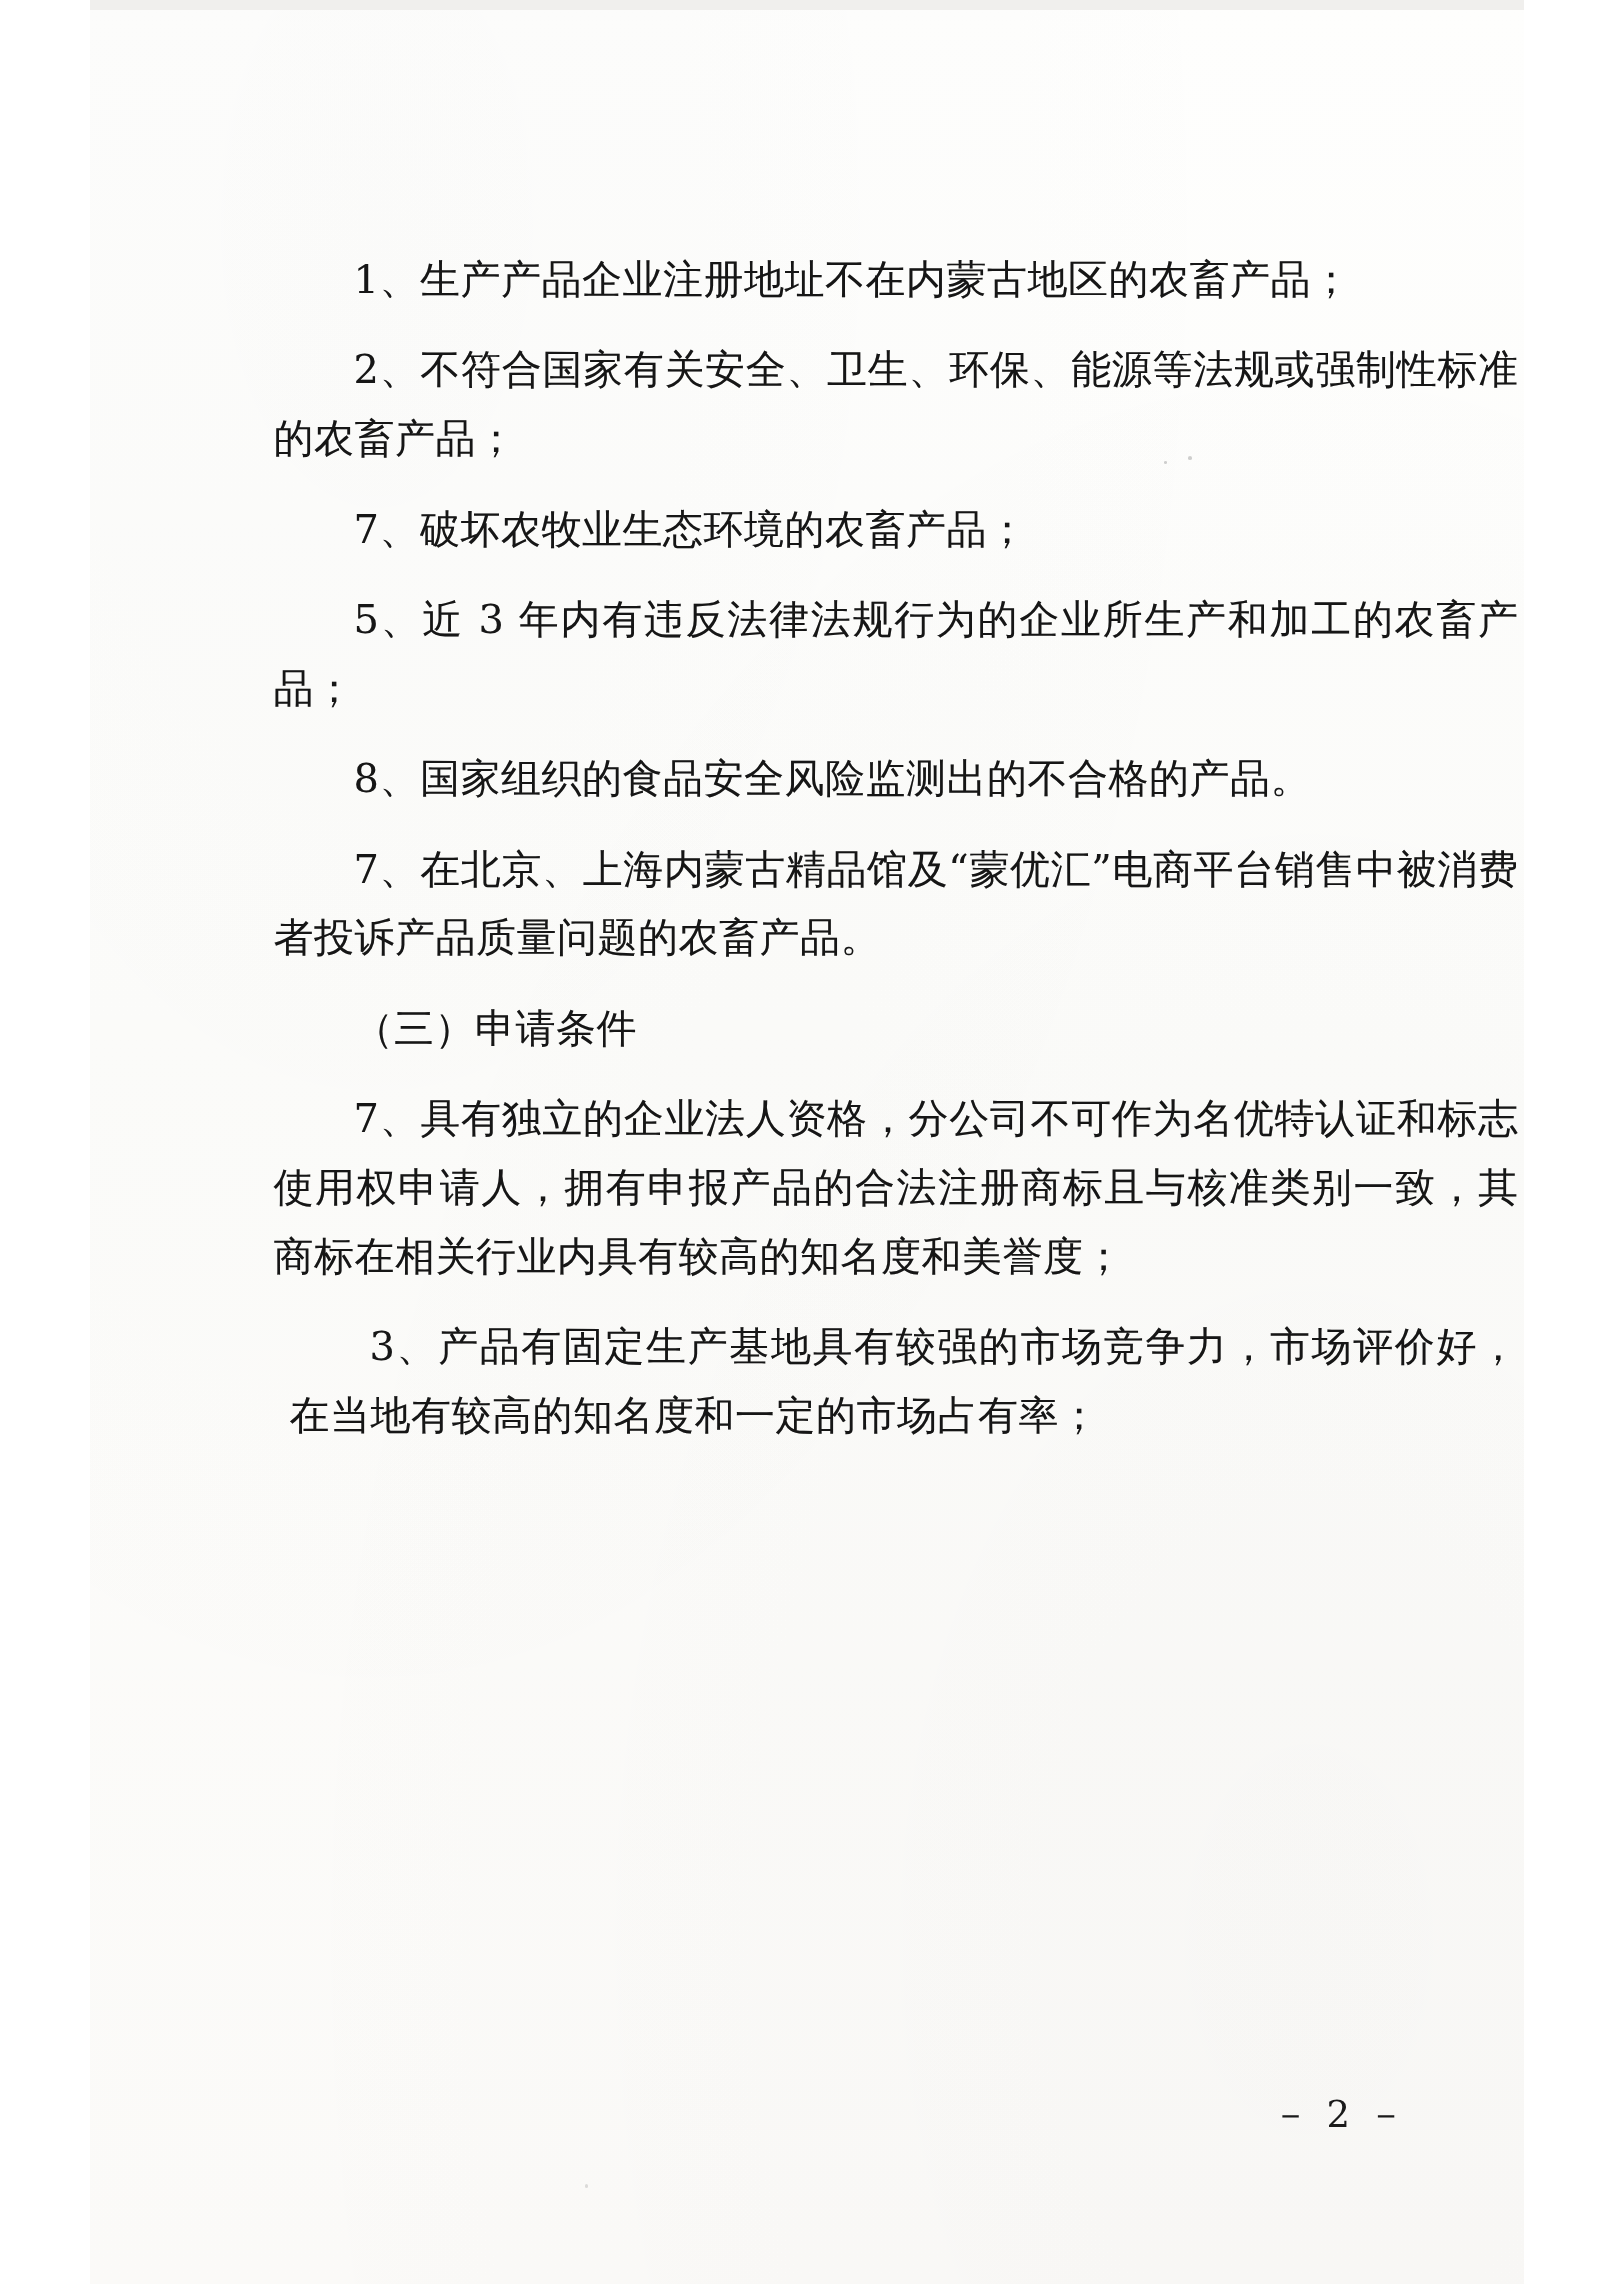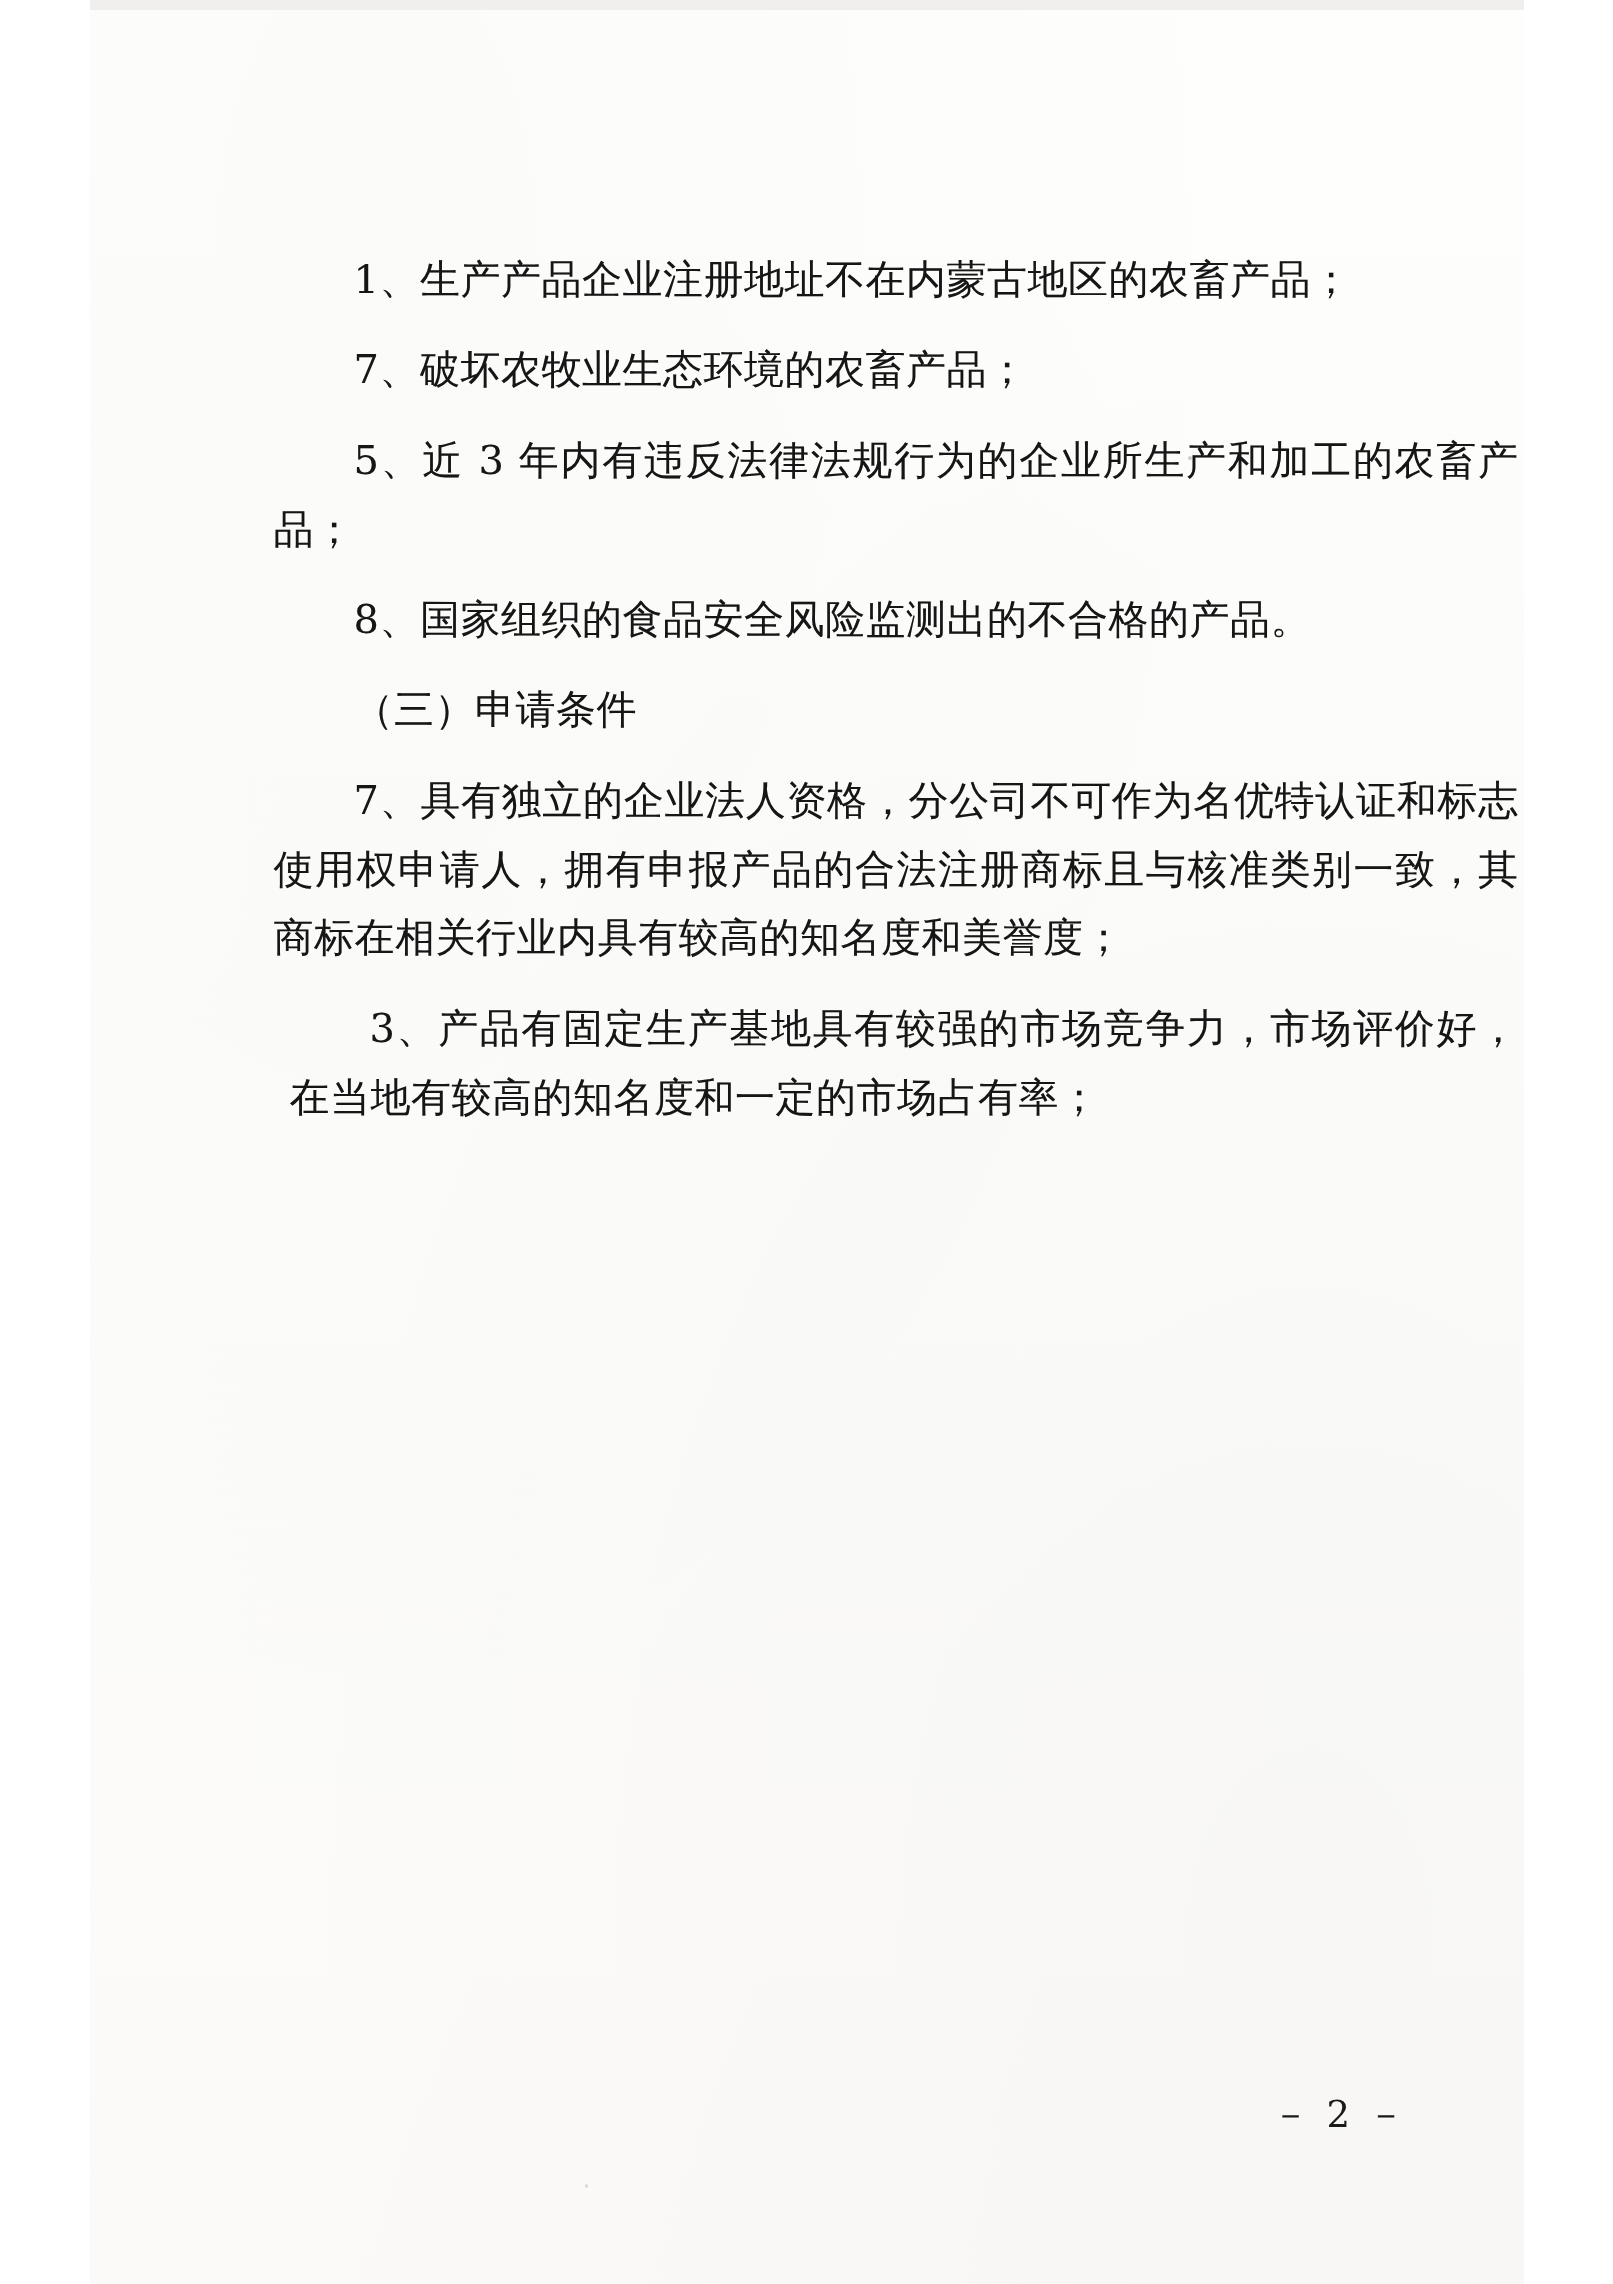--- a/index.html
+++ b/index.html
@@ -74,23 +74,25 @@
 </style>
 </head>
 <body>
 
 <div class="page">
   <div class="paper-tint"></div>
   <div class="top-edge"></div>
 
   <div class="content">
     <p class="para">1、生产产品企业注册地址不在内蒙古地区的农畜产品；</p>
+    <p class="para">2、不符合国家有关安全、卫生、环保、能源等法规或强制性标准的农畜产品；</p>
     <p class="para">7、破坏农牧业生态环境的农畜产品；</p>
     <p class="para">5、近 3 年内有违反法律法规行为的企业所生产和加工的农畜产品；</p>
     <p class="para">8、国家组织的食品安全风险监测出的不合格的产品。</p>
+    <p class="para">7、在北京、上海内蒙古精品馆及“蒙优汇”电商平台销售中被消费者投诉产品质量问题的农畜产品。</p>
     <p class="para">（三）申请条件</p>
     <p class="para">7、具有独立的企业法人资格，分公司不可作为名优特认证和标志使用权申请人，拥有申报产品的合法注册商标且与核准类别一致，其商标在相关行业内具有较高的知名度和美誉度；</p>
     <p class="para">3、产品有固定生产基地具有较强的市场竞争力，市场评价好，在当地有较高的知名度和一定的市场占有率；</p>
   </div>
 
   <div class="page-number">－ 2 －</div>
 
   <div class="speck" style="left:1098px; top:456px; width:4.9px; height:3.9px;"></div>
   <div class="speck" style="left:1074px; top:461px; width:3.9px; height:2.9px;"></div>
   <div class="speck" style="left:495px; top:2184px; width:3.9px; height:3.9px; background:rgba(0,0,0,0.12);"></div>

